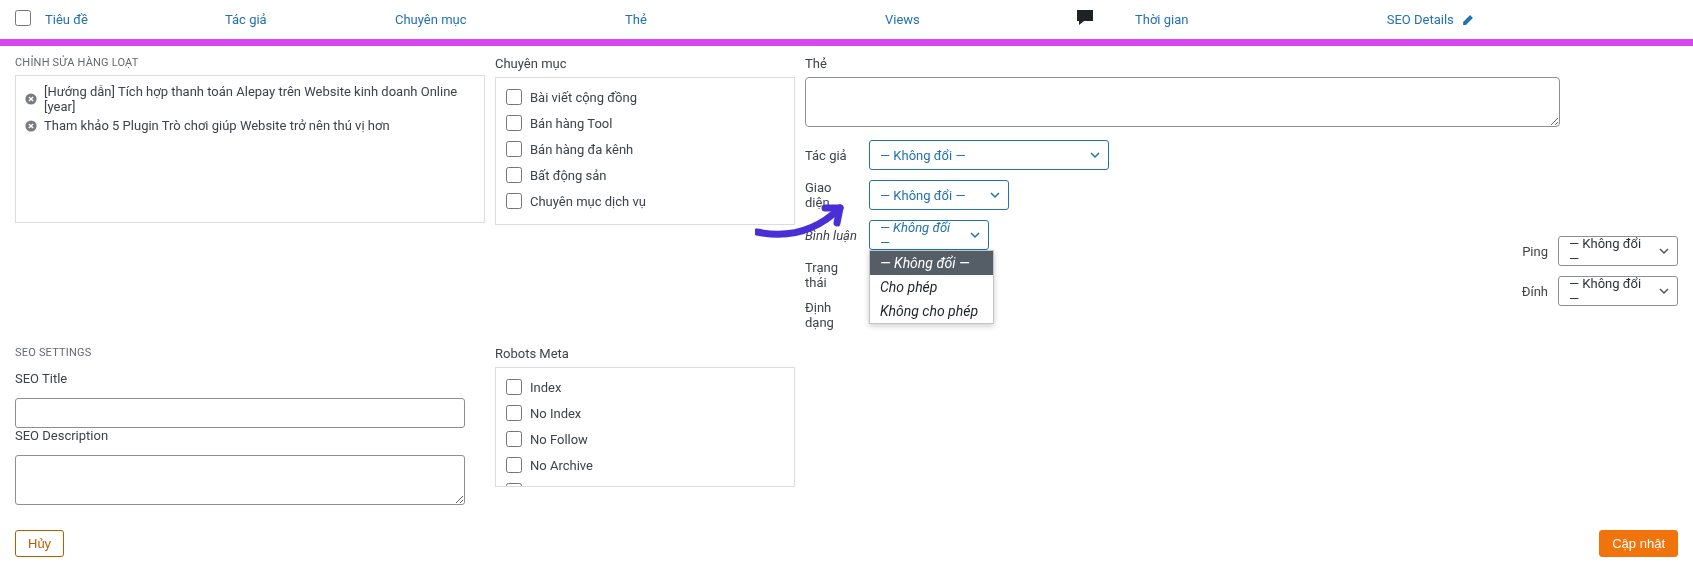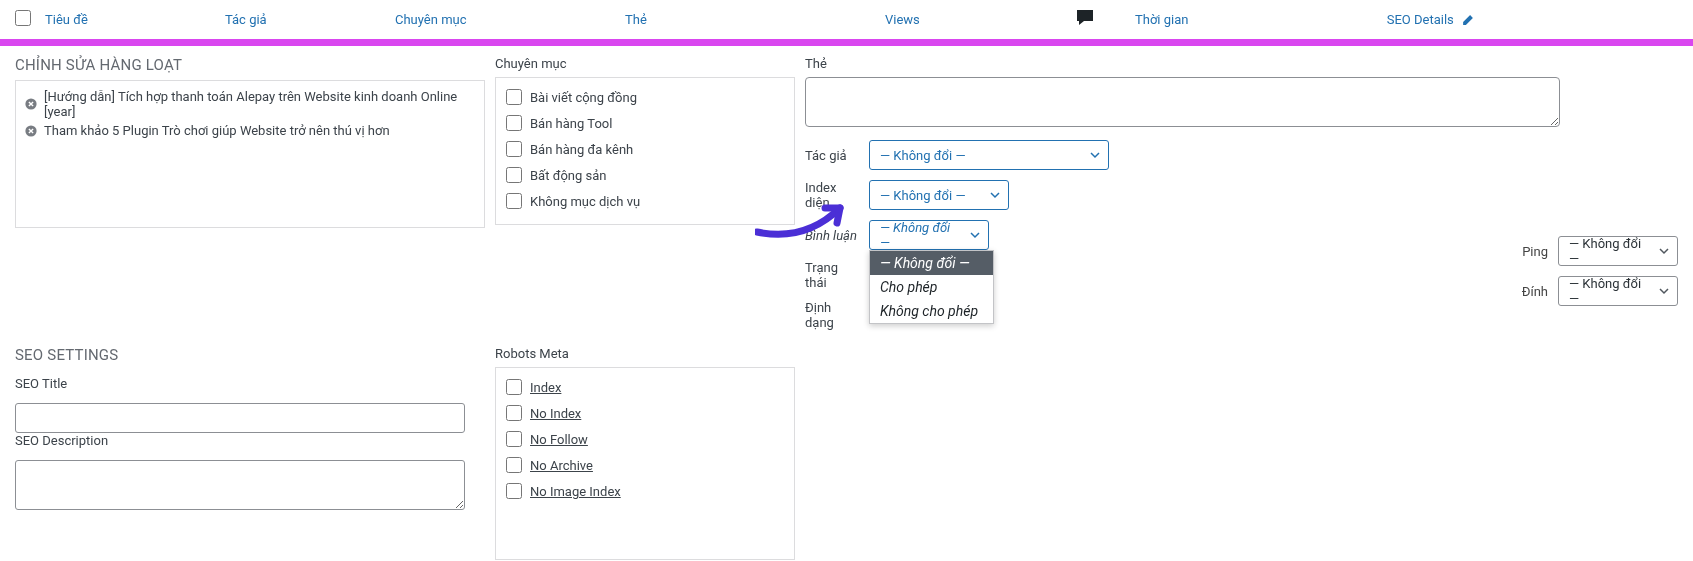--- a/index.html
+++ b/index.html
@@ -32,21 +32,21 @@
   }
   .pencil-icon { width:14px; height:14px; display:inline-block; margin-left:4px; vertical-align:middle;}
   .bulk-row {
     display: grid;
     grid-template-columns: 470px 300px 1fr;
     column-gap: 10px;
     padding: 10px 15px 0 15px;
     position: relative;
   }
   .section-title {
-    font-size: 15px;
+    font-size: 11px;
     color: #646970;
     text-transform: uppercase;
     letter-spacing: 0.2px;
     margin-bottom: 6px;
   }
   .section-label {
     font-size: 13px;
     color: #3c434a;
     margin-bottom: 6px;
   }
@@ -200,21 +200,21 @@
       <label class="chk-item">
           <input type="checkbox" style="">
           <span>Bán hàng đa kênh</span>
         </label>
       <label class="chk-item">
           <input type="checkbox" style="">
           <span>Bất động sản</span>
         </label>
       <label class="chk-item">
           <input type="checkbox" style="">
-          <span>Không mục dịch vụ</span>
+          <span>Chuyên mục dịch vụ</span>
         </label>
     </div>
   </div>
 
   <div style="position:relative;">
     <div class="section-label">Thẻ</div>
     <textarea class="tags-input" style=""></textarea>
 
     <div class="field-row">
       <span class="lbl">Tác giả</span>
@@ -222,21 +222,21 @@
         <span>— Không đổi —</span>
         <span class="chev">
             <svg viewBox="0 0 10 10">
               <path d="M1 3l4 4 4-4" fill="none" stroke="#2271b1" stroke-width="1.5"></path>
             </svg>
           </span>
       </div>
     </div>
 
     <div class="field-row">
-      <span class="lbl">Index diện</span>
+      <span class="lbl">Giao diện</span>
       <div class="select" style="width:140px">
         <span>— Không đổi —</span>
         <span class="chev">
             <svg viewBox="0 0 10 10">
               <path d="M1 3l4 4 4-4" fill="none" stroke="#2271b1" stroke-width="1.5"></path>
             </svg>
           </span>
       </div>
     </div>
 
@@ -307,21 +307,21 @@
       <input class="text-input" style="margin-top: 6px;">
     </div>
     <div style="">
       <div class="section-label">SEO Description</div>
       <textarea class="textarea-input" style="margin-top: 6px;"></textarea>
     </div>
   </div>
 
   <div>
     <div class="section-label">Robots Meta</div>
-    <div class="listbox" style="height:193px;text-decoration:underline;">
+    <div class="listbox" style="height:120px;">
       <label class="chk-item">
           <input type="checkbox" style="">
           <span>Index</span>
         </label>
       <label class="chk-item">
           <input type="checkbox" style="">
           <span>No Index</span>
         </label>
       <label class="chk-item">
           <input type="checkbox" style="">

